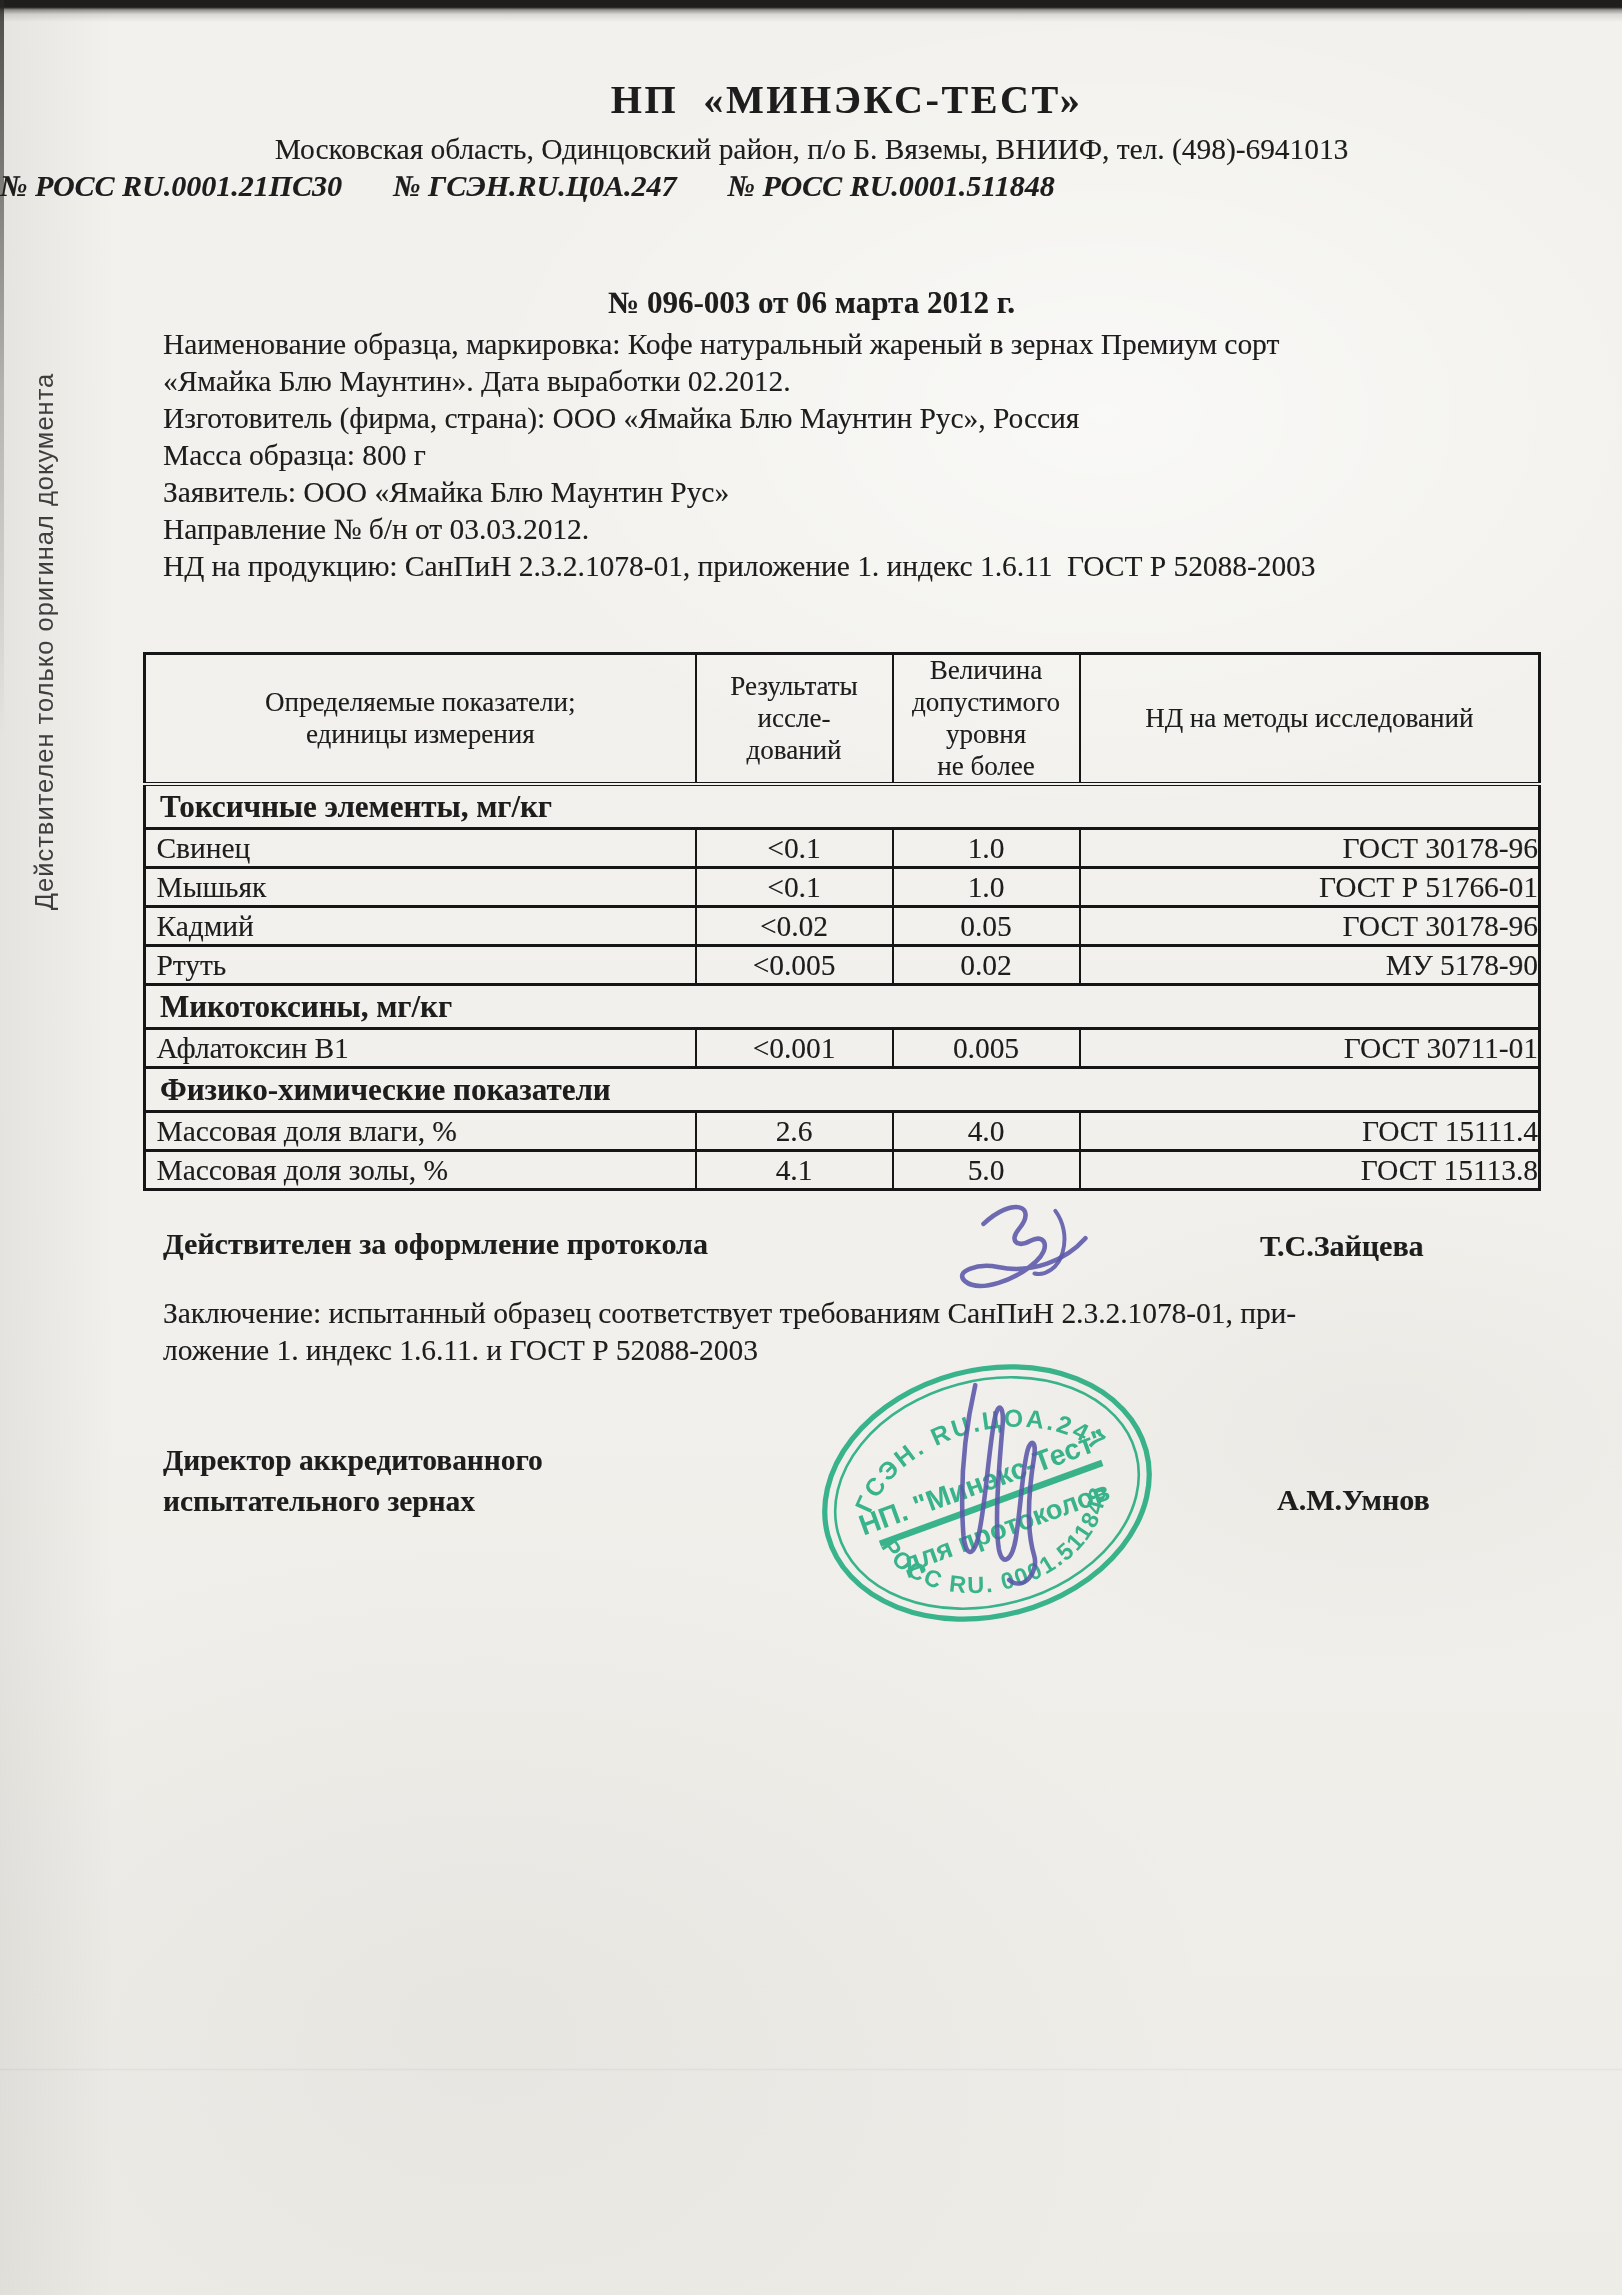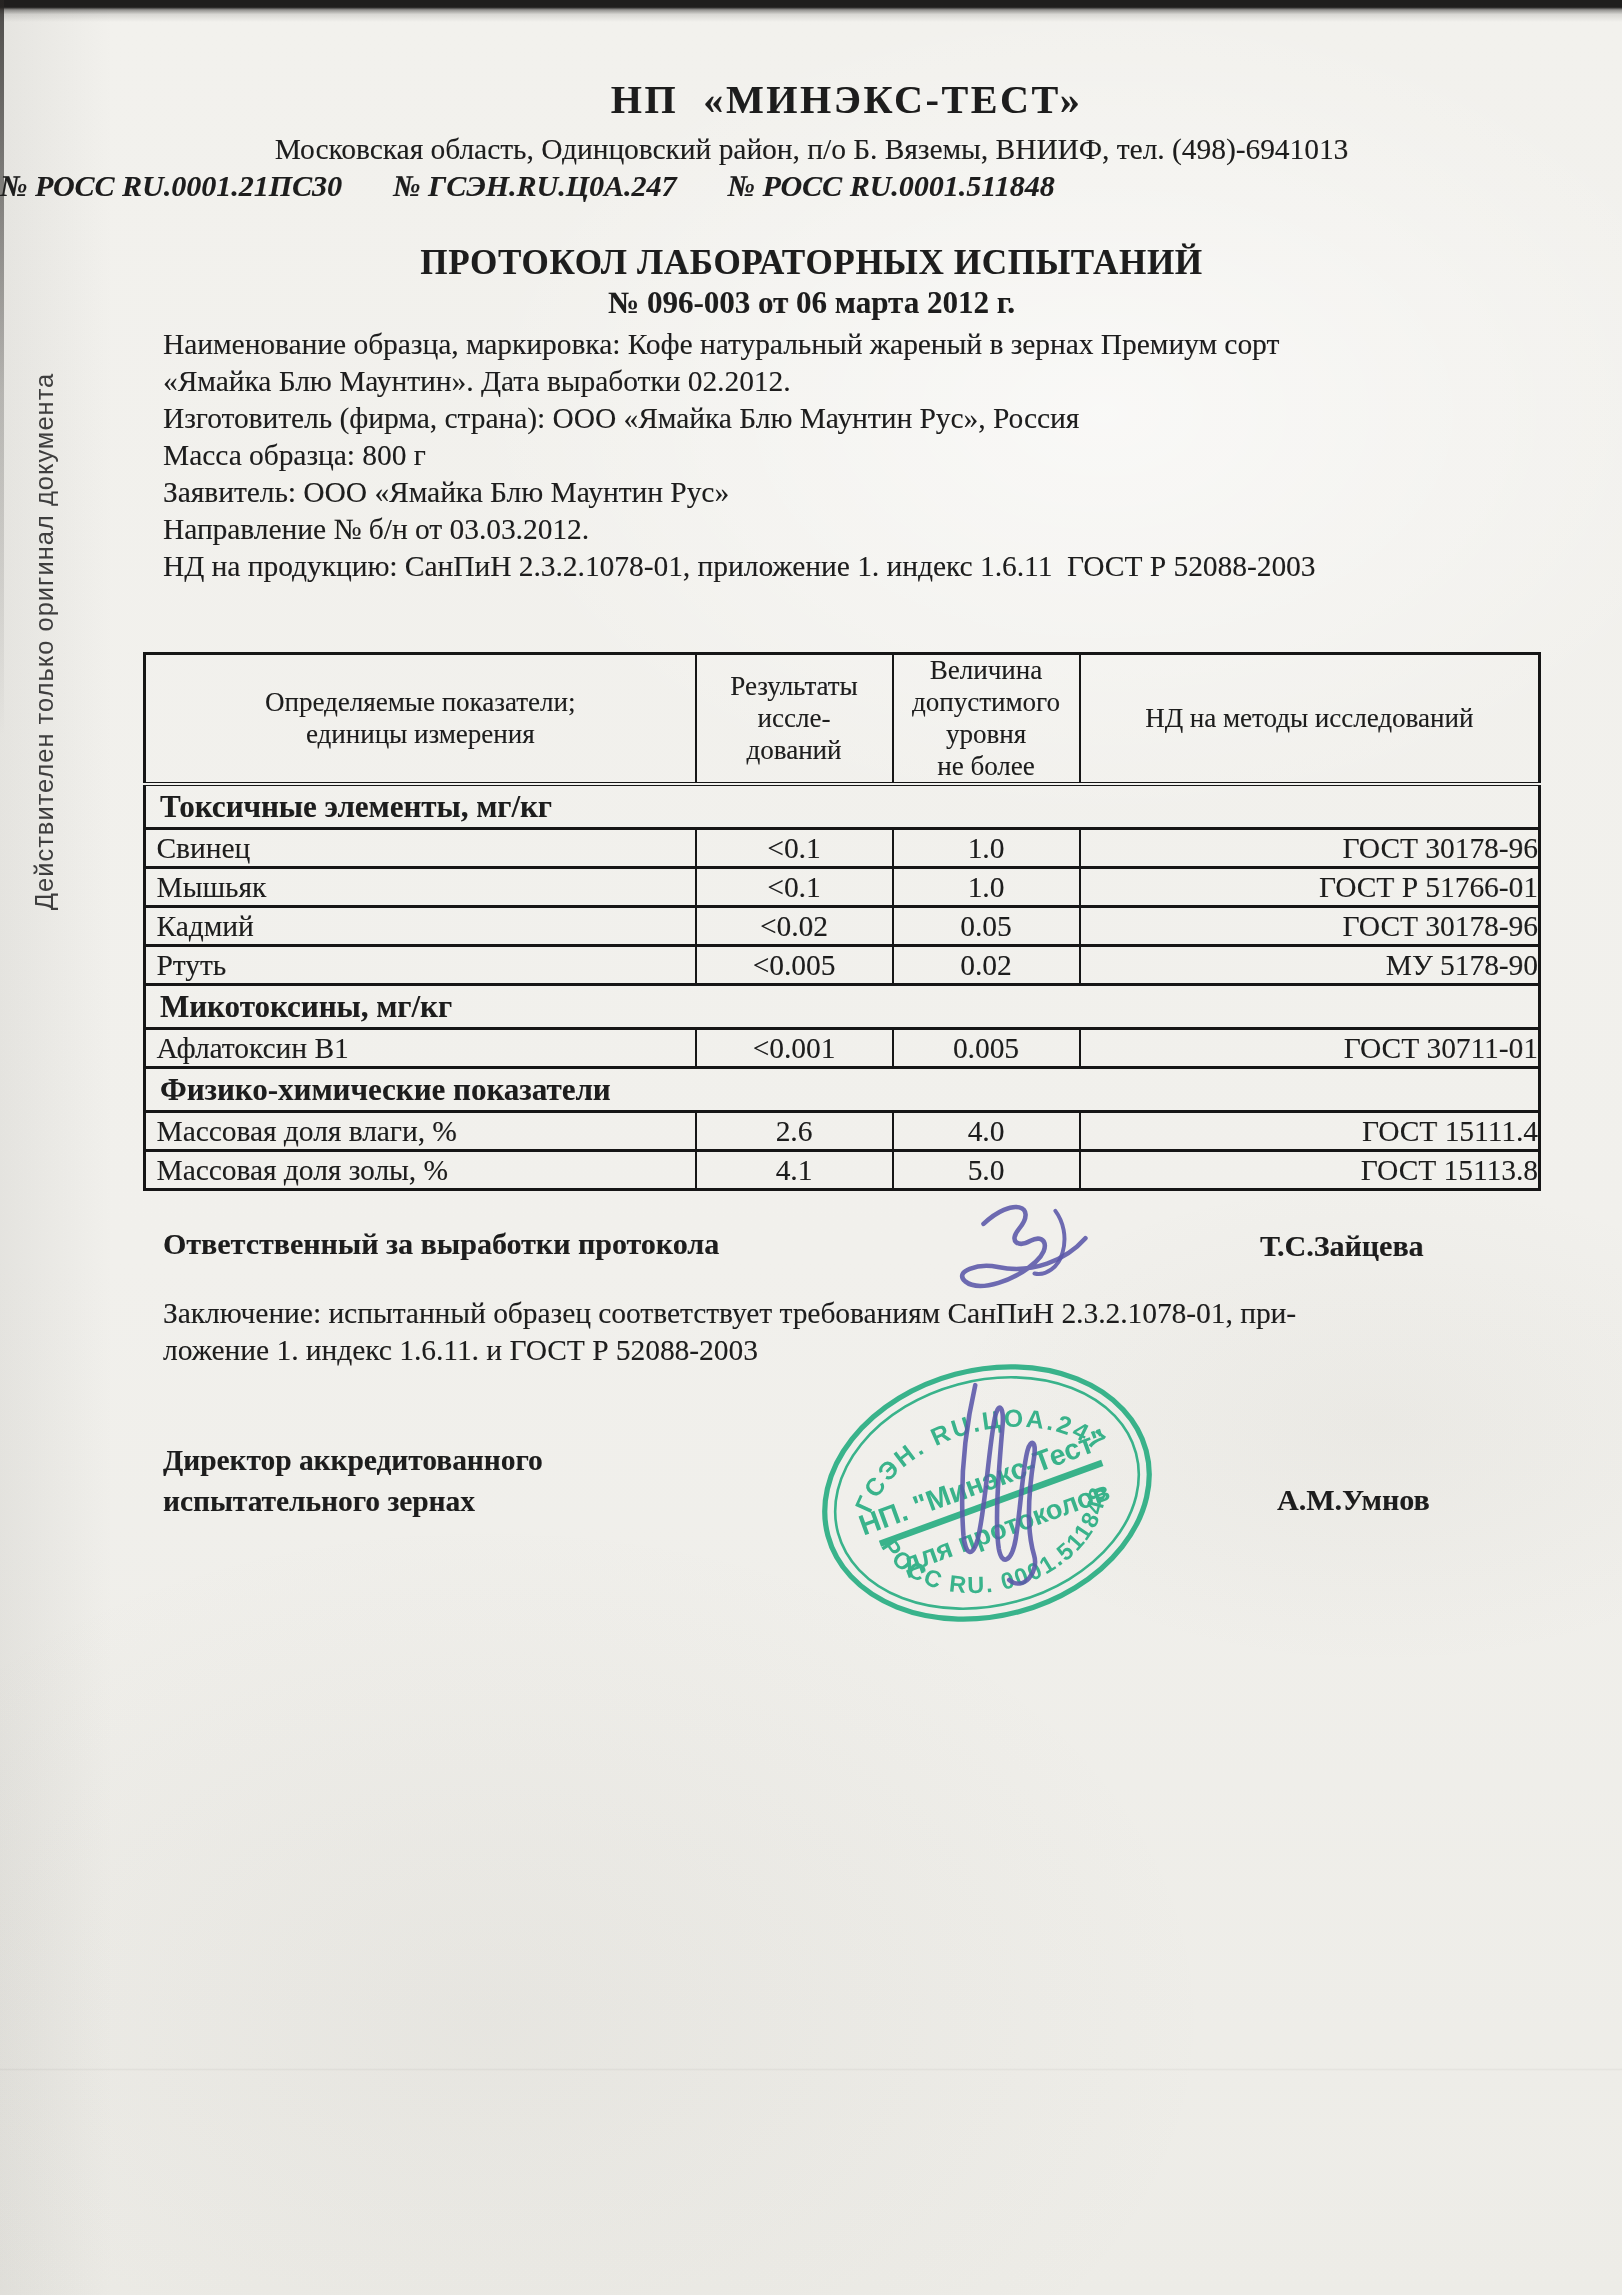--- a/index.html
+++ b/index.html
@@ -111,21 +111,20 @@
 
   <div class="abs side-note">Действителен только оригинал документа</div>
 
   <div class="abs center org-name bold txt shadowed">НП  «МИНЭКС-ТЕСТ»</div>
   <div class="abs center org-address shadowed">Московская область, Одинцовский район, п/о Б. Вяземы, ВНИИФ, тел. (498)-6941013</div>
   <div class="abs cert-line bold shadowed" style="left:0;width:100%;">
     <span class="txt">№ РОСС RU.0001.21ПС30</span>
     <span class="txt">№ ГСЭН.RU.Ц0А.247</span>
     <span class="txt">№ РОСС RU.0001.511848</span>
   </div>
-  <div class="abs center doc-title bold shadowed">ПРОТОКОЛ ЛАБОРАТОРНЫХ ИСПЫТАНИЙ</div>
   <div class="abs center doc-number bold shadowed">№ 096-003 от 06 марта 2012  г.</div>
 
   <div class="abs details shadowed">
     <div class="txt">Наименование образца, маркировка: Кофе натуральный жареный в зернах Премиум сорт</div>
     <div class="txt">«Ямайка Блю Маунтин». Дата выработки 02.2012.</div>
     <div class="txt">Изготовитель (фирма, страна): ООО «Ямайка Блю Маунтин Рус», Россия</div>
     <div class="txt">Масса образца: 800 г</div>
     <div class="txt">Заявитель: ООО «Ямайка Блю Маунтин Рус»</div>
     <div class="txt">Направление № б/н от 03.03.2012.</div>
     <div class="txt">НД на продукцию: СанПиН 2.3.2.1078-01, приложение 1. индекс 1.6.11  ГОСТ Р 52088-2003</div>
@@ -200,21 +199,21 @@
       </tr>
       <tr>
         <td class="name">Массовая доля золы, %</td>
         <td class="num">4.1</td>
         <td class="num">5.0</td>
         <td class="method">ГОСТ 15113.8</td>
       </tr>
     </tbody>
   </table>
 
-  <div class="abs responsible-label bold shadowed">Ответственный за выработки протокола</div>
+  <div class="abs responsible-label bold shadowed">Действителен за оформление протокола</div>
 
   <svg class="abs sig-responsible" width="196" height="151" viewBox="0 0 300 230">
     <path class="ink-path" stroke-width="7" d="M 88 62 C 132 20 172 34 142 70 C 126 90 142 98 160 88 C 182 76 192 98 168 120 C 138 148 82 168 60 150 C 42 134 80 122 110 128 C 162 139 214 118 244 84"></path>
     <path class="ink-path" stroke-width="6" d="M 198 42 C 210 58 216 82 209 106 C 203 128 184 142 166 138"></path>
   </svg>
 
   <div class="abs responsible-name bold shadowed">Т.С.Зайцева</div>
 
   <div class="abs conclusion shadowed">
     <div class="txt">Заключение: испытанный образец соответствует требованиям СанПиН 2.3.2.1078-01, при-</div>

